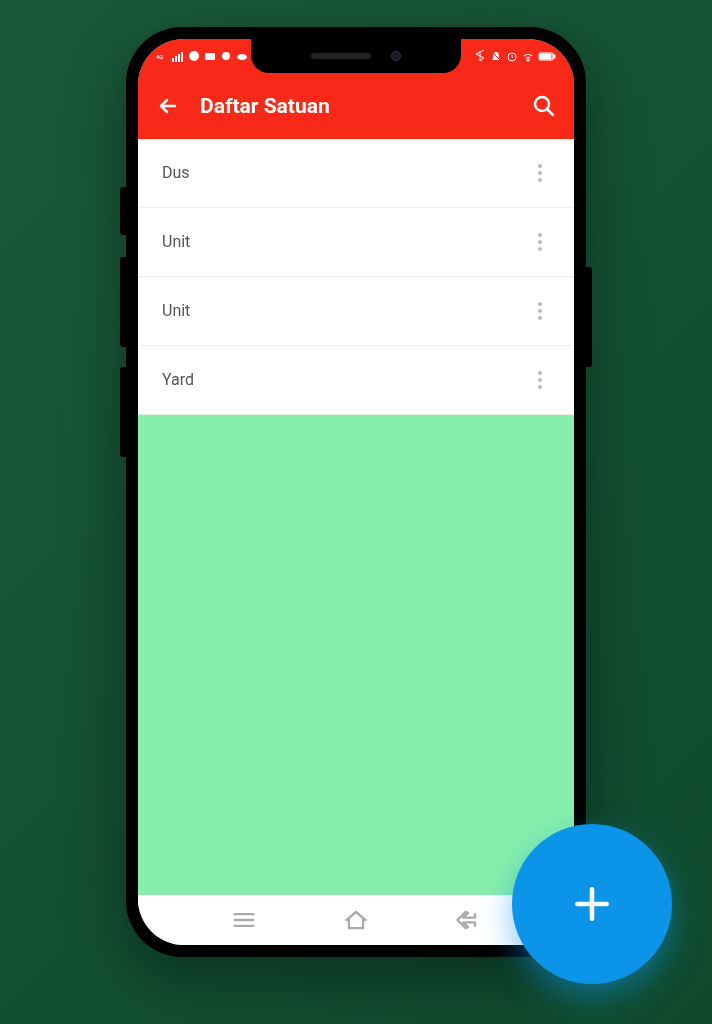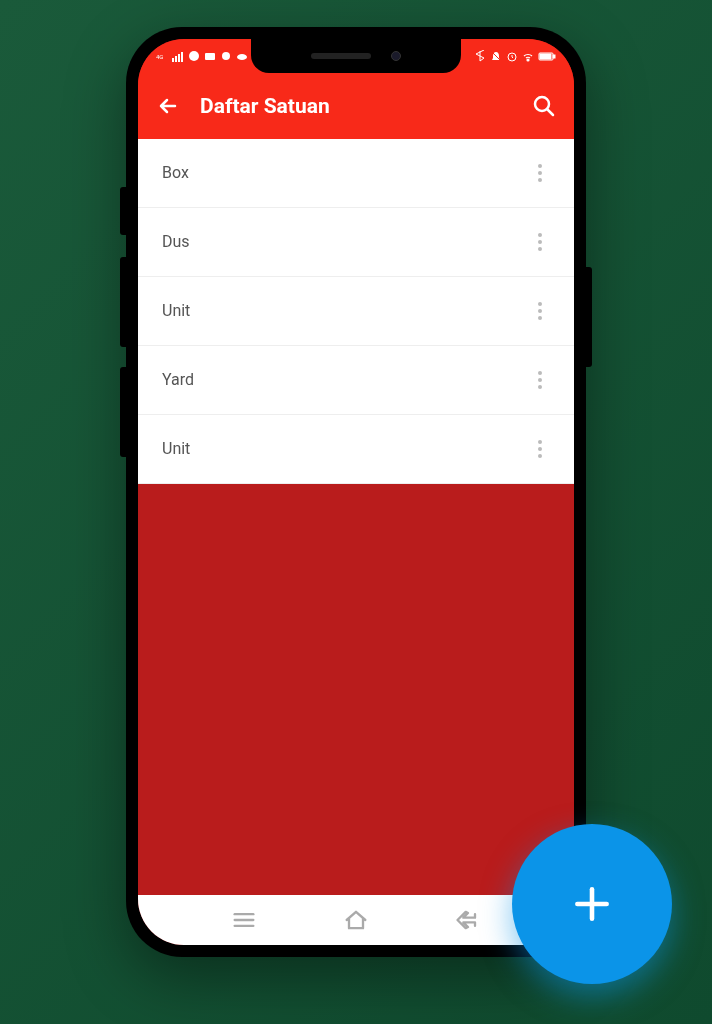--- a/index.html
+++ b/index.html
@@ -60,21 +60,21 @@
     top: 240px;
     width: 6px;
     height: 100px;
     background: #000;
     border-radius: 0 3px 3px 0;
   }
 
   .screen {
     width: 100%;
     height: 100%;
-    background: #b91c1c;
+    background: #86efac;
     border-radius: 46px;
     overflow: hidden;
     position: relative;
   }
 
   
   .notch {
     position: absolute;
     top: 0;
     left: 50%;
@@ -326,53 +326,45 @@
       <div class="search-btn">
         <svg viewBox="0 0 24 24" fill="none" stroke="#fff" stroke-width="2.5" stroke-linecap="round">
             <circle cx="10" cy="10" r="7"></circle>
             <path d="M21 21l-6-6"></path>
           </svg>
       </div>
     </div>
 
     <div class="list">
       <div class="list-item">
-        <span class="list-item-label">Box</span>
-        <div class="more-btn">
-          <span class="more-dot"></span>
-          <span class="more-dot"></span>
-          <span class="more-dot"></span>
-        </div>
-      </div>
-      <div class="list-item">
         <span class="list-item-label">Dus</span>
         <div class="more-btn">
           <span class="more-dot"></span>
           <span class="more-dot"></span>
           <span class="more-dot"></span>
         </div>
       </div>
       <div class="list-item">
         <span class="list-item-label">Unit</span>
         <div class="more-btn">
           <span class="more-dot"></span>
           <span class="more-dot"></span>
           <span class="more-dot"></span>
         </div>
       </div>
       <div class="list-item">
+        <span class="list-item-label">Unit</span>
+        <div class="more-btn">
+          <span class="more-dot"></span>
+          <span class="more-dot"></span>
+          <span class="more-dot"></span>
+        </div>
+      </div>
+      <div class="list-item">
         <span class="list-item-label">Yard</span>
-        <div class="more-btn">
-          <span class="more-dot"></span>
-          <span class="more-dot"></span>
-          <span class="more-dot"></span>
-        </div>
-      </div>
-      <div class="list-item">
-        <span class="list-item-label">Unit</span>
         <div class="more-btn">
           <span class="more-dot"></span>
           <span class="more-dot"></span>
           <span class="more-dot"></span>
         </div>
       </div>
     </div>
 
     <div class="nav-bar">
       <div class="nav-btn">

